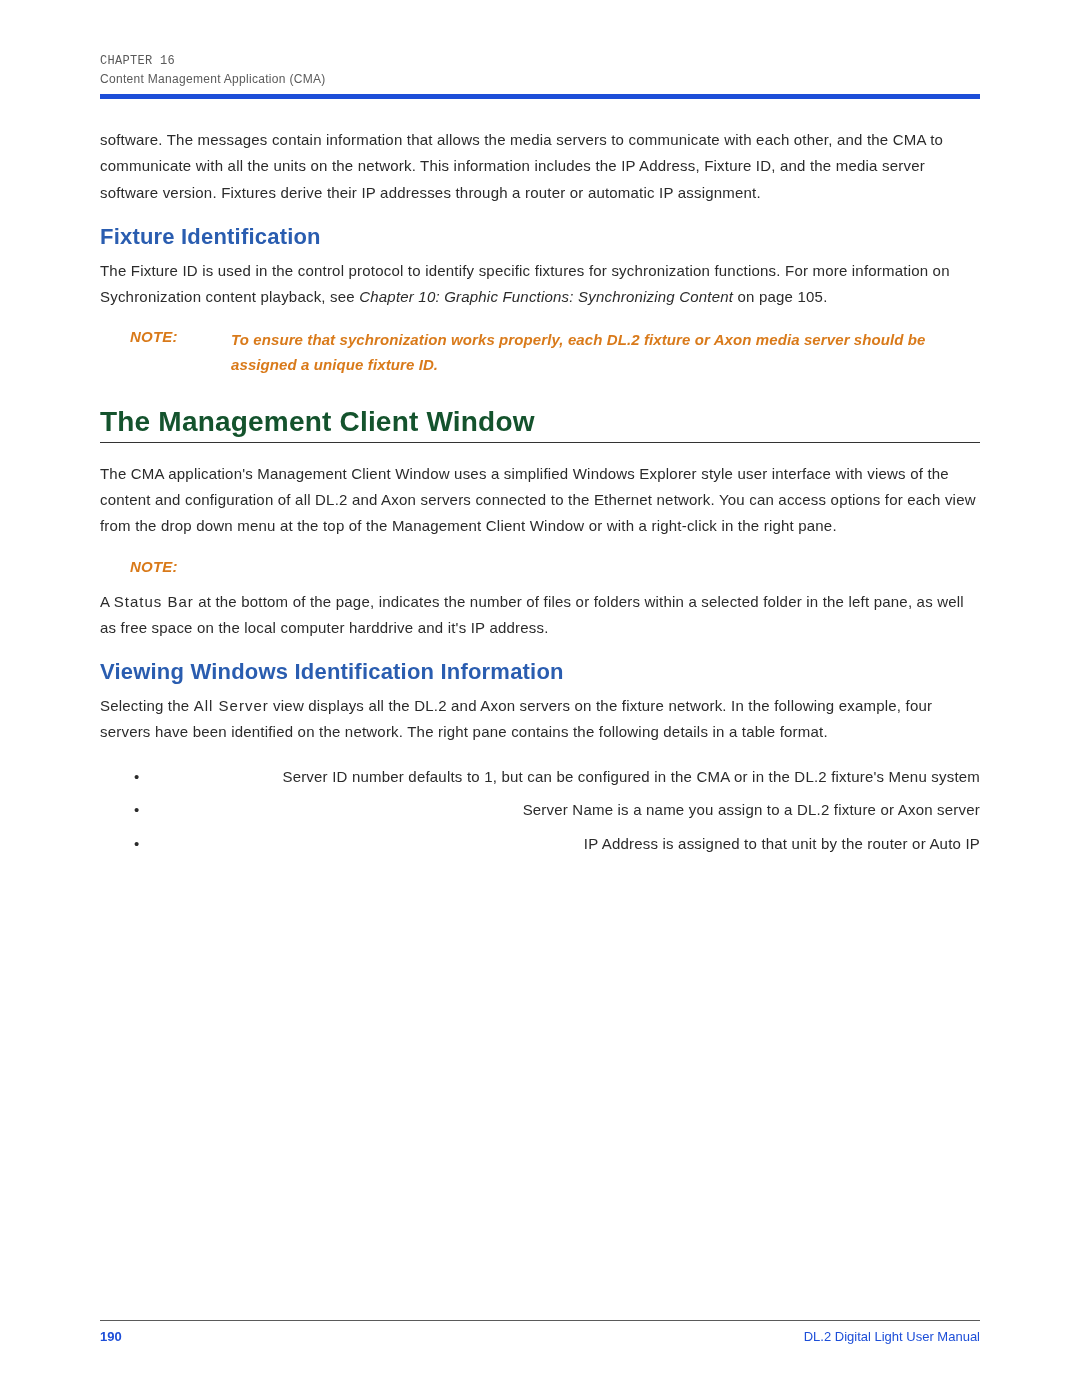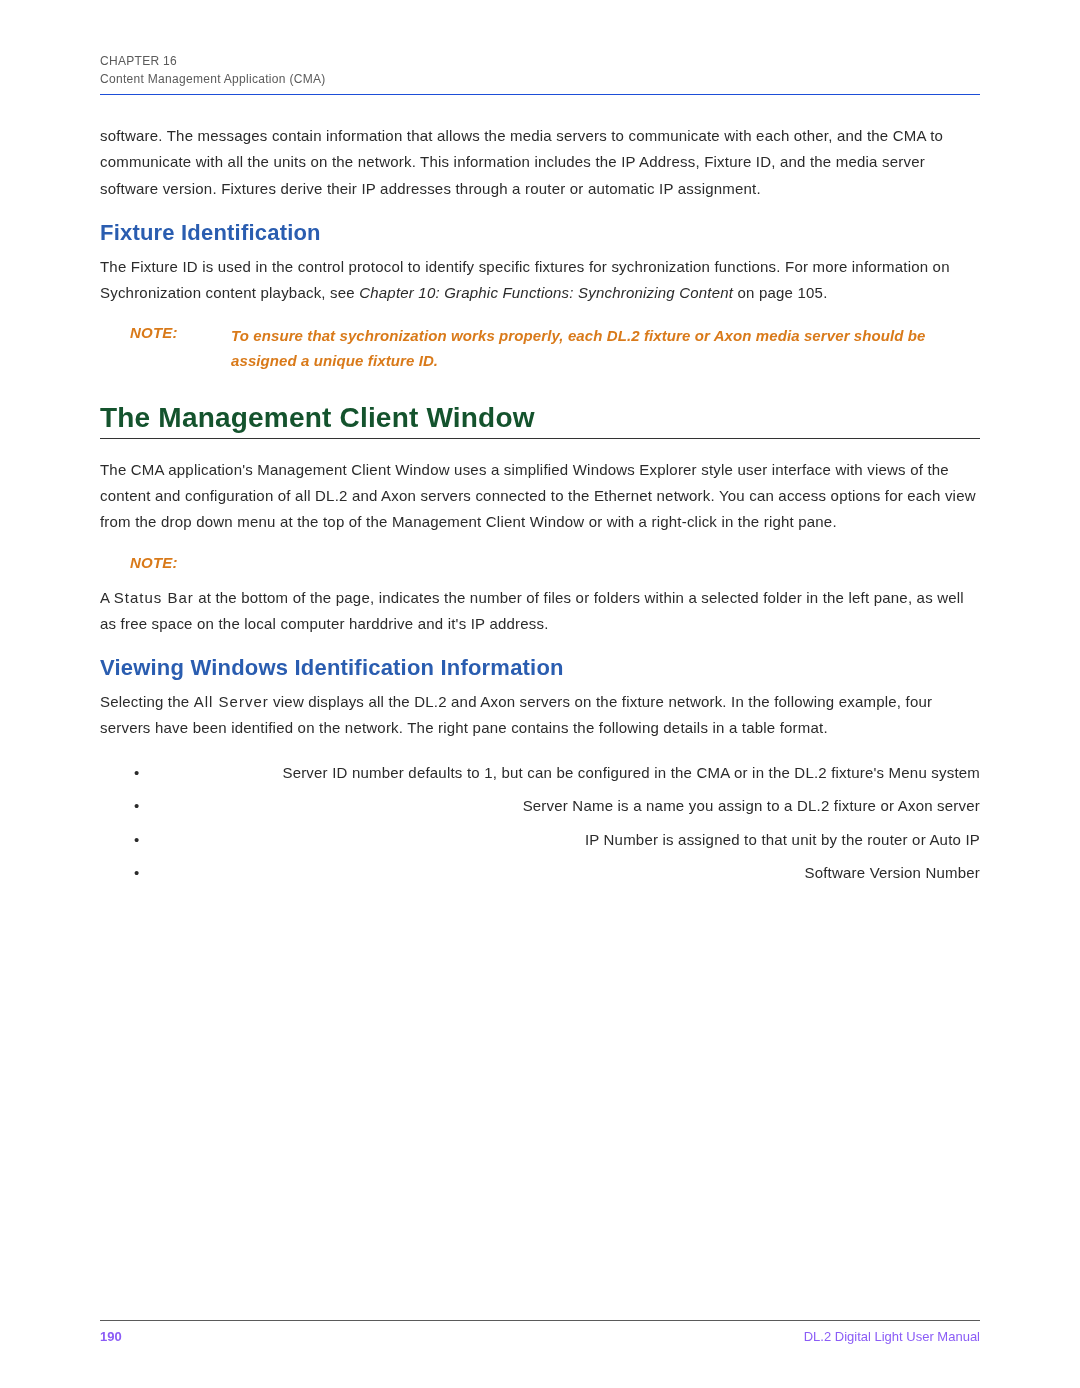--- a/index.html
+++ b/index.html
@@ -8,27 +8,28 @@
     font-family: Verdana, Geneva, sans-serif;
     color: #222;
     padding: 54px 100px 40px 100px;
     position: relative;
   }
   .header-chapter {
     font-size: 12px;
     color: #5a5a5a;
     letter-spacing: 0.3px;
     margin-bottom: 4px;
+    font-family: Liberation Mono, monospace;
   }
   .header-title {
     font-size: 12px;
     color: #5a5a5a;
     letter-spacing: 0.3px;
     padding-bottom: 8px;
-    border-bottom: 1px solid #1d4ed8;
+    border-bottom: 5px solid #1d4ed8;
     margin-bottom: 28px;
   }
   .body-para {
     font-size: 15px;
     line-height: 1.75;
     color: #2b2b2b;
     letter-spacing: 0.2px;
     margin-bottom: 18px;
   }
   .body-para .italic { font-style: italic; }
@@ -103,21 +104,21 @@
   .footer {
     position: absolute;
     left: 100px;
     right: 100px;
     bottom: 44px;
     border-top: 1px solid #5a5a5a;
     padding-top: 8px;
     display: flex;
     justify-content: space-between;
     font-size: 13px;
-    color: #8b5cf6;
+    color: #1d4ed8;
   }
   .footer .pnum { font-weight: 700; }
 </style>
 </head>
 <body>
 
 <div class="header-chapter">CHAPTER 16</div>
 <div class="header-title">Content Management Application (CMA)</div>
 
 <p class="body-para">software. The messages contain information that allows the media servers to communicate with each other, and the CMA to communicate with all the units on the network. This information includes the IP Address, Fixture ID, and the media server software version. Fixtures derive their IP addresses through a router or automatic IP assignment.</p>
@@ -145,20 +146,19 @@
 </p>
 
 <div class="h2-blue">Viewing Windows Identification Information</div>
 <p class="body-para">
   <span>Selecting the </span><span class="term">All Server</span><span> view displays all the DL.2 and Axon servers on the fixture network. In the following example, four servers have been identified on the network. The right pane contains the following details in a table format.</span>
 </p>
 
 <ul class="bullets">
   <li><span class="term">Server ID</span><span> number defaults to 1, but can be configured in the CMA or in the DL.2 fixture's Menu system</span></li>
   <li><span class="term">Server Name</span><span> is a name you assign to a DL.2 fixture or Axon server</span></li>
-  <li><span class="term">IP Number</span><span> is assigned to that unit by the router or Auto IP</span></li>
-  <li><span class="term">Software Version</span><span> Number</span></li>
+  <li><span class="term">IP Address</span><span> is assigned to that unit by the router or Auto IP</span></li>
 </ul>
 
 <div class="footer">
   <span class="pnum">190</span>
   <span>DL.2 Digital Light User Manual</span>
 </div>
 
 </body></html>

